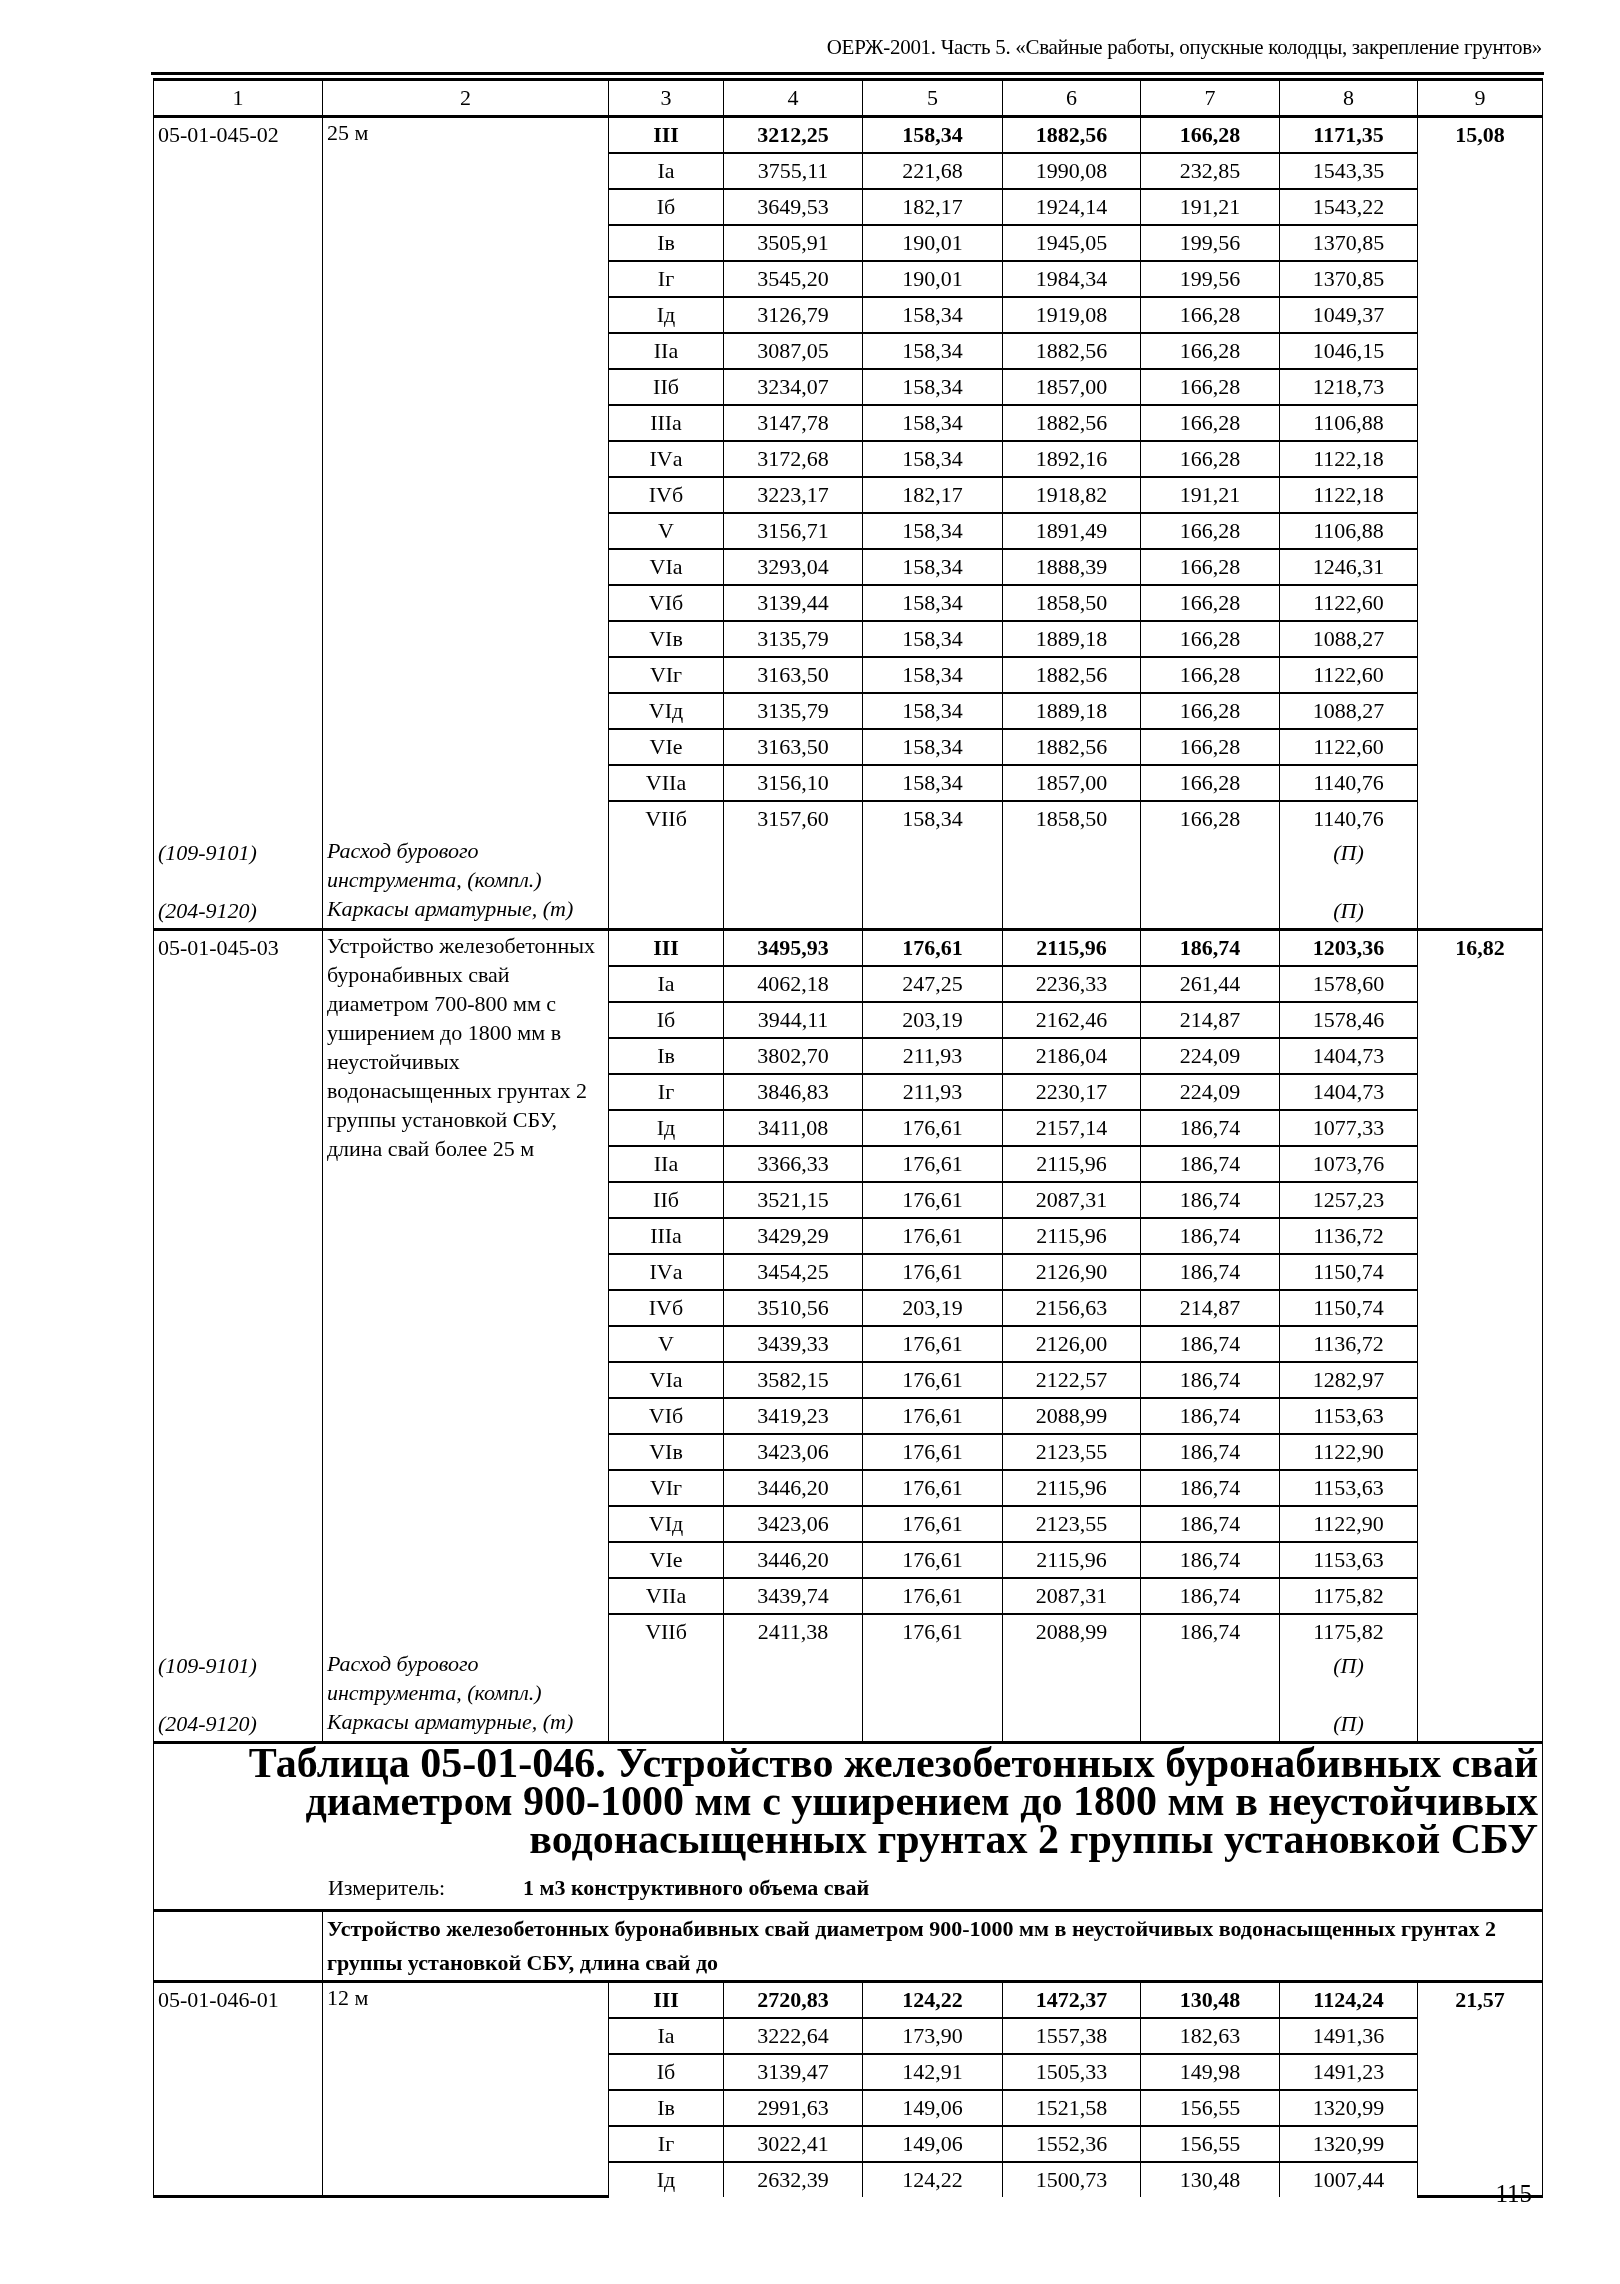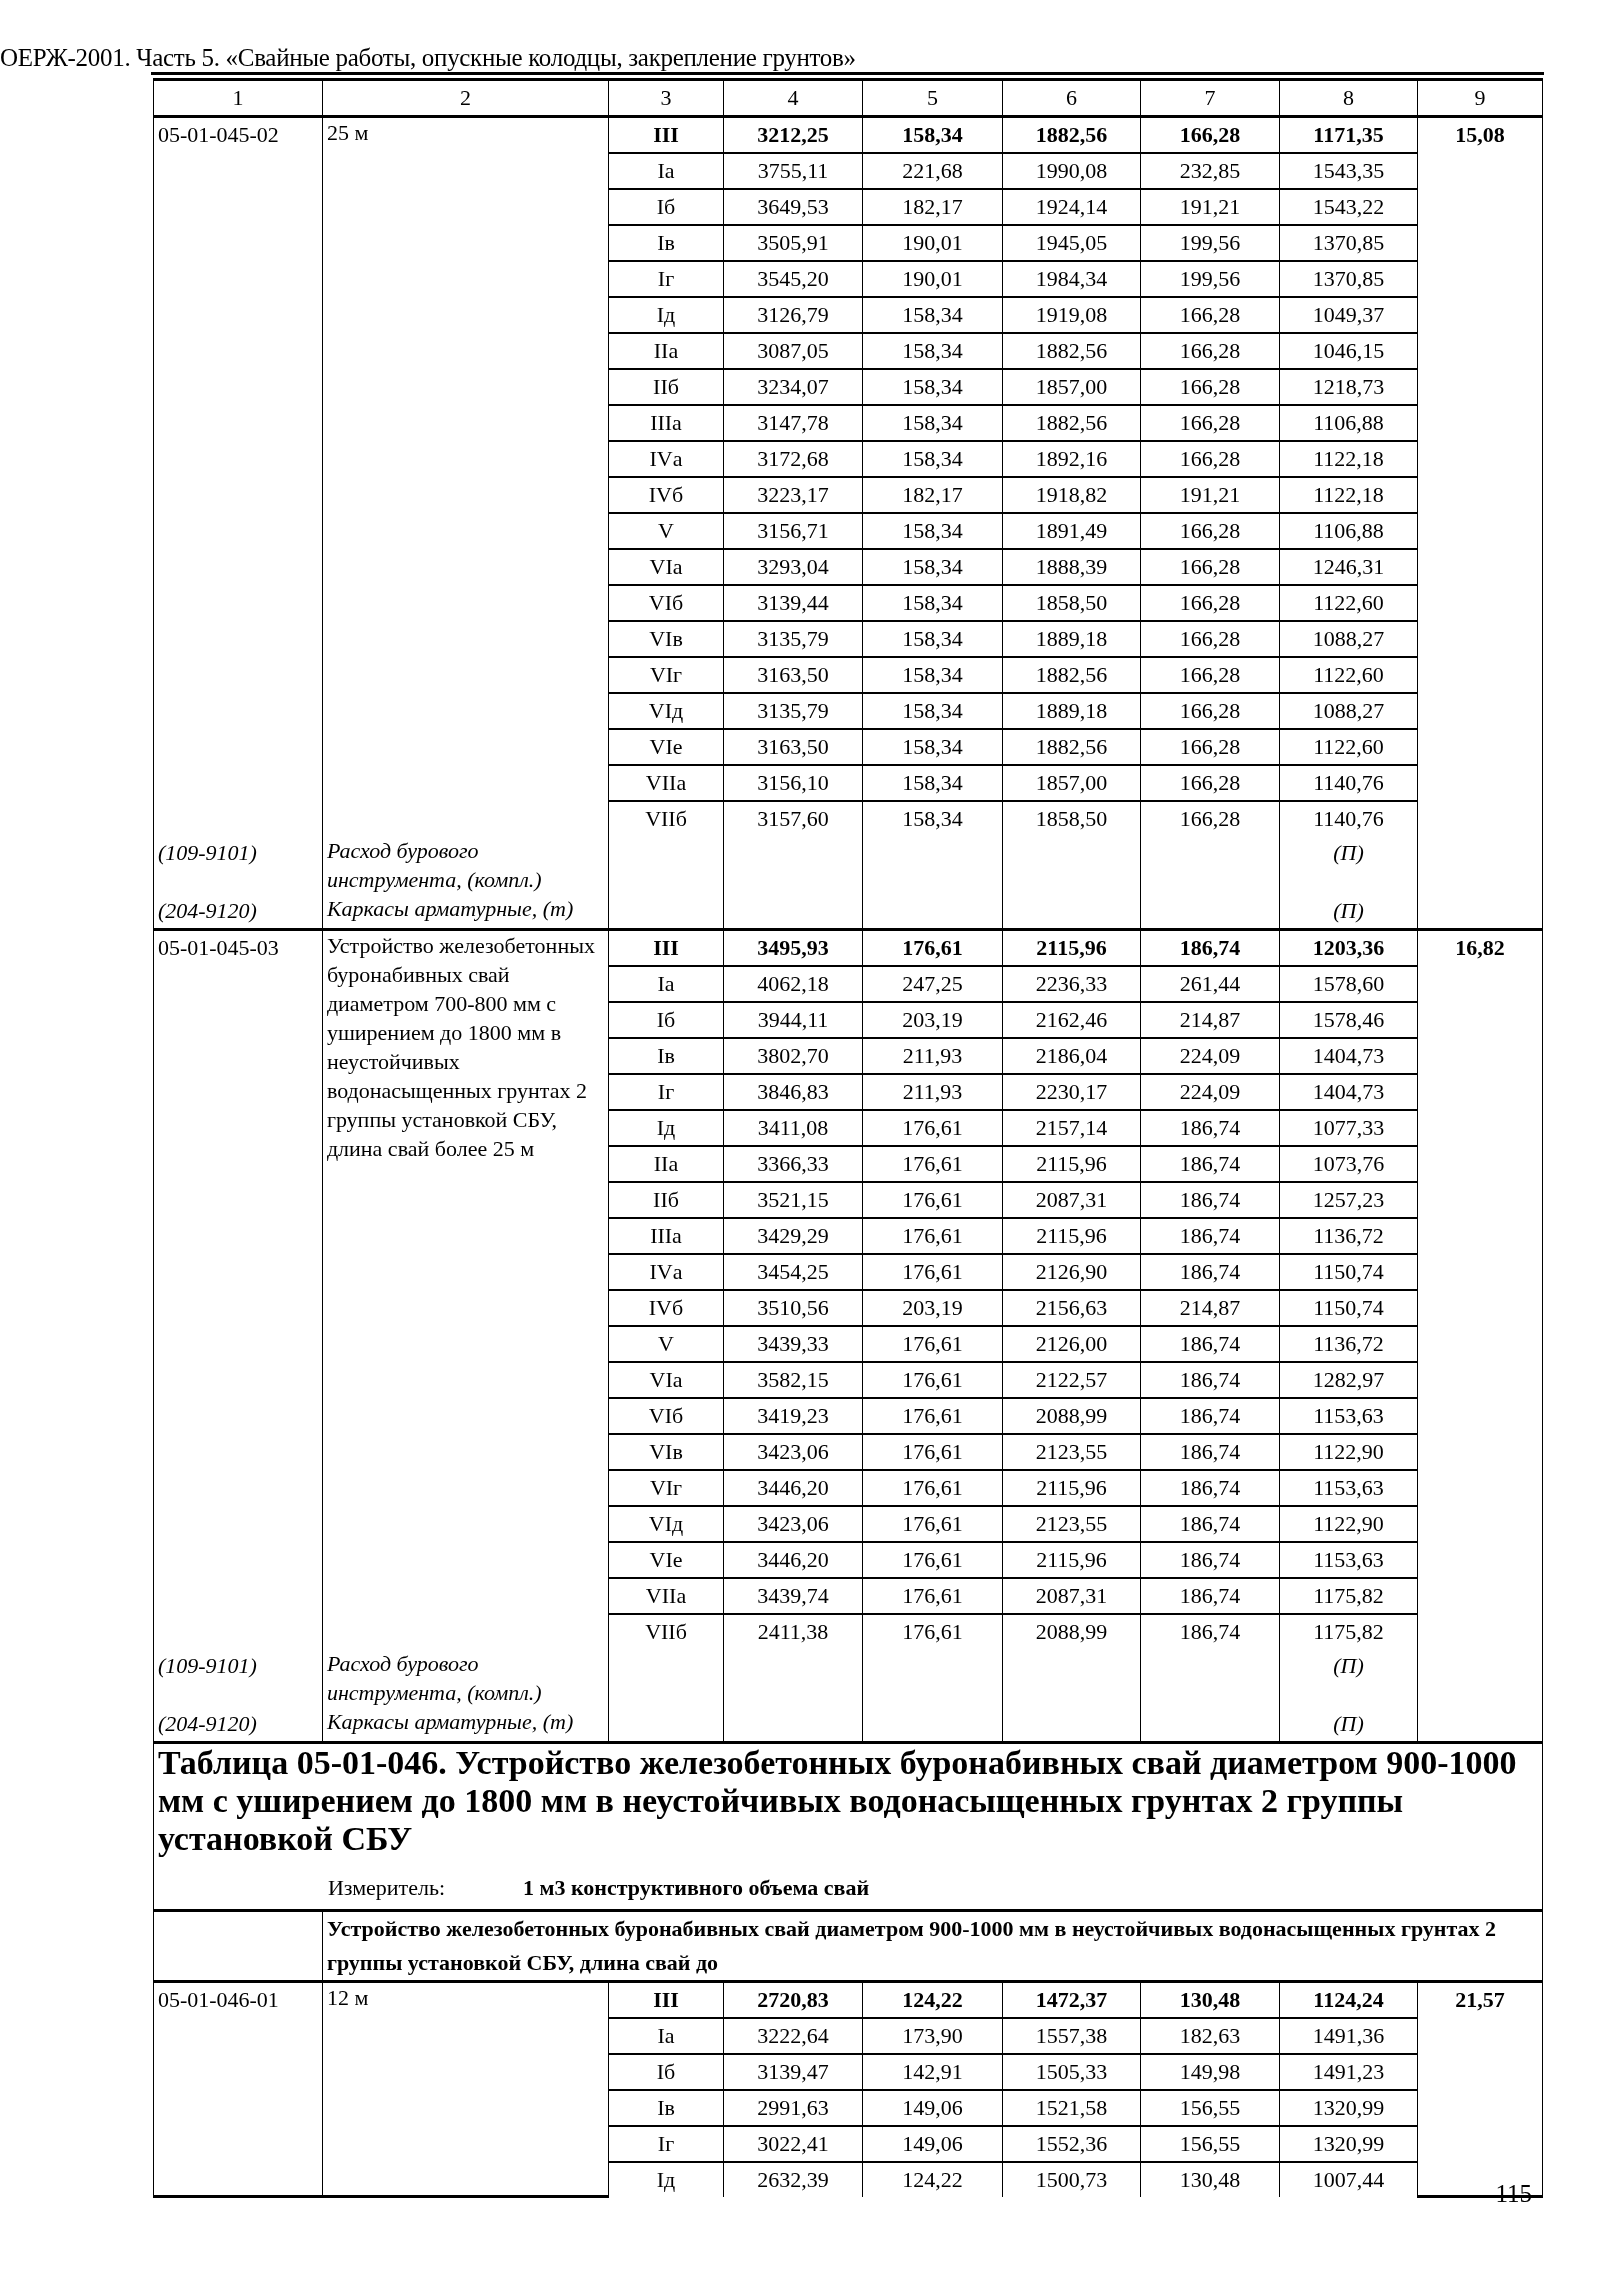--- a/index.html
+++ b/index.html
@@ -1,36 +1,36 @@
 <!DOCTYPE html>
 <html style="font-size:10.4px"><head>
 <meta charset="utf-8">
 <style>
   html, body { margin:0; padding:0; background:#fff; }
   body { width:1620px; height:2284px; position:relative; overflow:hidden;
          font-family:"Liberation Serif", "DejaVu Serif", serif; color:#000; }
-  .running-head { position:absolute; left:0; width:1542px; top:44px; text-align:left;
-         font-size:25px; letter-spacing:-0.3px; }
+  .running-head { position:absolute; left:0; width:1542px; top:35px; text-align:right;
+         font-size:21px; letter-spacing:-0.3px; }
   .head-rule { position:absolute; left:151px; width:1393px; top:72px; height:3.3px; background:#000; }
   table.main { position:absolute; left:153px; top:78px; width:1389px; border-collapse:collapse;
          table-layout:fixed; font-size:22px; }
   table.main td { border-left:1.3px solid #000; border-right:1.3px solid #000; padding:0 3.9px;
          vertical-align:top; line-height:34px; }
   .hdr td { text-align:center; border-top:3.3px solid #000; border-bottom:3.3px solid #000; height:29px; line-height:29px; }
   .c3, .c4, .c5, .c6, .c7, .c8, .c9 { text-align:center; }
   .num td.c3,.num td.c4,.num td.c5,.num td.c6,.num td.c7,.num td.c8 { border-bottom:2.6px solid #000; }
   .num.last td.c3,.num.last td.c4,.num.last td.c5,.num.last td.c6,.num.last td.c7,.num.last td.c8 { border-bottom:none; }
   .bold { font-weight:bold; }
   .sec-top td { border-top:3.3px solid #000; }
   .c1 { text-align:left; }
   .italic { font-style:italic; }
   .desc { line-height:29px !important; }
   .res td { line-height:30px;margin-top:44px; }
   .title-row td { border-top:3.3px solid #000; padding:6.5px 5.2px 0 5.2px; }
-  .tbl-title { font-weight:bold; font-size:34px; line-height:38px; }
+  .tbl-title { font-weight:bold; font-size:42px; line-height:38px;text-align:right; }
   .measure { margin:13px 0 3.9px 170px; font-size:22px; }
   .measure .lbl { display:inline-block; width:195px; }
   .measure .val { font-weight:bold; }
   .subhdr td { border-top:3.3px solid #000; font-weight:bold; font-size:22px; line-height:27px; padding-top:3.9px; padding-bottom:3.9px; }
   .bottom td { border-bottom:3.9px solid #000; }
   .page-num { position:absolute; right:88px; top:2180px; font-size:25px; }
 </style>
 </head>
 <body>
 

